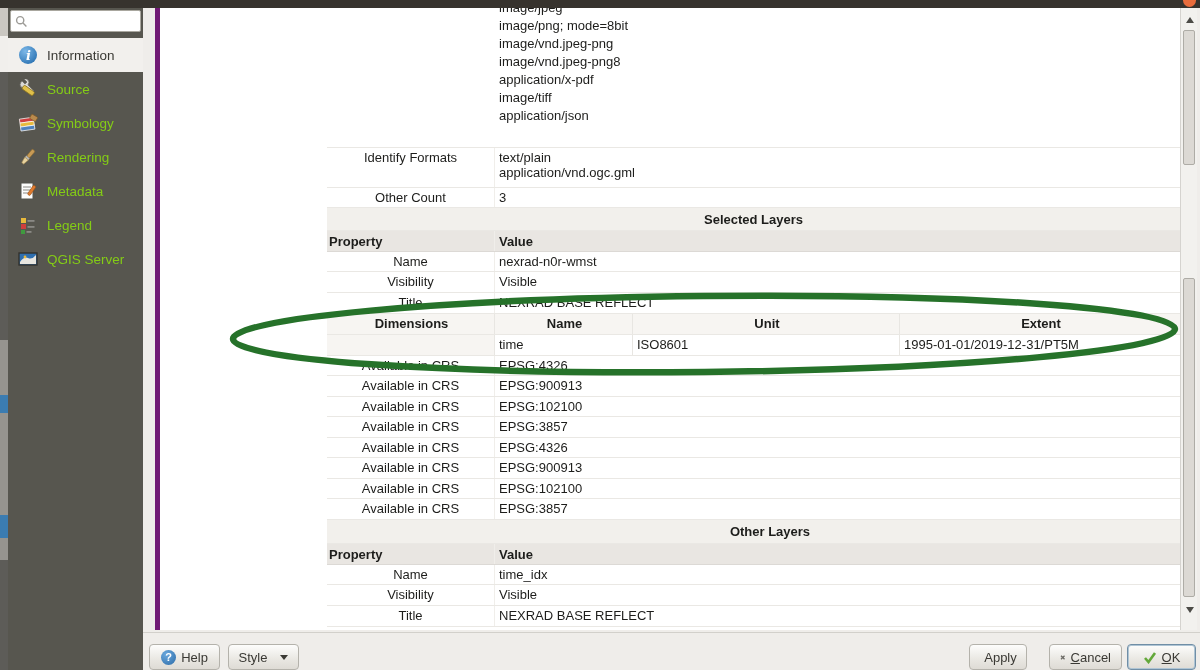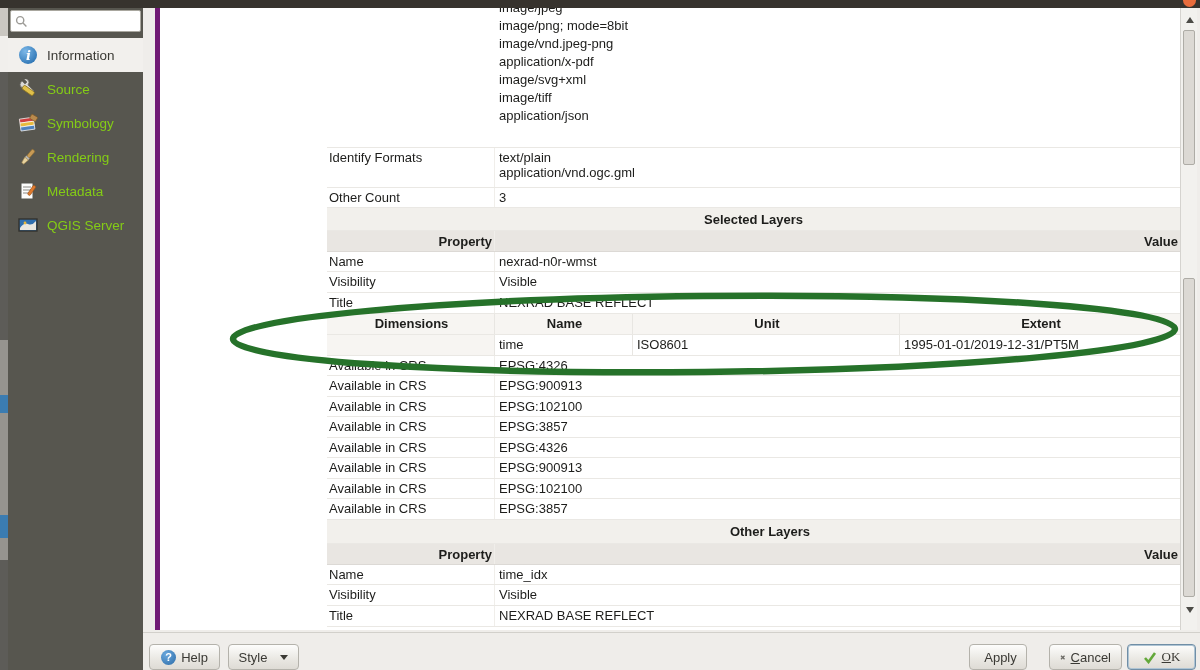--- a/index.html
+++ b/index.html
@@ -25,25 +25,25 @@
   .side-item.selected { background:#f2f0ed; color:#3a3934; }
   .side-item .lbl { font-size:13.5px; }
   .sicon { width:22px; height:22px; flex:0 0 22px; display:flex; align-items:center; justify-content:center; }
 
   
   .browser { position:absolute; left:155px; top:8px; width:1026px; height:622px; background:#ffffff;
              border-left:5px solid #701a75; overflow:hidden; }
   .tbl { position:absolute; left:167px; top:0; width:853px; height:622px; }
   .row { position:absolute; left:0; width:853px; border-bottom:1px solid #eae8e4; }
   .grid2 { display:grid; grid-template-columns:168px 1fr; }
-  .grid2 > .pcell { padding:2px 2px 0 2px; border-right:1px solid #f0eeea; }
+  .grid2 > .pcell { padding:2px 2px 0 2px; border-right:1px solid #f0eeea;text-align:center; }
   .grid2 > .vcell { padding:2px 2px 0 4px; }
   .sect-title { background:#f2f0ec; font-weight:bold; text-align:center; padding-top:4px; }
   .hdr { background:#e9e6e2; font-weight:bold; }
-  .hdr .pcell, .hdr .vcell { text-align:right; padding-top:3px; }
+  .hdr .pcell, .hdr .vcell { text-align:left; padding-top:3px; }
   .fmt-line { height:18px; line-height:18px; padding-left:172px; }
   .dimgrid { display:grid; grid-template-columns:168px 138px 267px 280px; }
   .dimgrid > div { padding:2px 2px 0 4px; border-right:1px solid #e8e6e2; }
   .dimgrid > div:last-child { border-right:none; }
   .dimhead { font-weight:bold; text-align:center; background:#f7f5f2; }
   .dimlabel { font-weight:bold; text-align:center; background:#f7f5f2; }
 
   
   .scrollbar { position:absolute; left:1180px; top:8px; width:17px; height:622px; background:#f2f1ee; border-left:1px solid #d5d3cf; }
   .sb-btn { position:absolute; left:1px; width:15px; height:16px; display:flex; align-items:center; justify-content:center; }
@@ -154,20 +154,33 @@
             <rect x="3" y="2" width="12" height="16" fill="#fdfdfc" stroke="#55544f" stroke-width="1"></rect>
             <line x1="5" y1="6" x2="13" y2="6" stroke="#8a8985" stroke-width="1"></line>
             <line x1="5" y1="9" x2="13" y2="9" stroke="#8a8985" stroke-width="1"></line>
             <line x1="5" y1="12" x2="11" y2="12" stroke="#8a8985" stroke-width="1"></line>
             <rect x="12.5" y="4" width="3" height="11" rx="1" transform="rotate(35 14 9)" fill="#e07b2f" stroke="#9c5318" stroke-width="0.6"></rect>
           </svg>
         </span>
         <span class="lbl">Metadata</span>
       </div>
 
+      <div class="side-item">
+        <span class="sicon">
+          <svg width="20" height="20" viewBox="0 0 20 20">
+            <rect x="3" y="3" width="5" height="5" fill="#e8b93c"></rect>
+            <rect x="9.5" y="5" width="7" height="1.8" fill="#8a8985"></rect>
+            <rect x="3" y="9" width="5" height="5" fill="#cf3e3e"></rect>
+            <rect x="9.5" y="11" width="7" height="1.8" fill="#8a8985"></rect>
+            <rect x="3" y="15" width="4" height="4" fill="#3f9a3f"></rect>
+            <rect x="8.5" y="16" width="5" height="1.8" fill="#8a8985"></rect>
+          </svg>
+        </span>
+        <span class="lbl">Legend</span>
+      </div>
 
       <div class="side-item">
         <span class="sicon">
           <svg width="20" height="20" viewBox="0 0 20 20">
             <rect x="1" y="4" width="18" height="12" fill="#2f6fb0" stroke="#33322e" stroke-width="1.4"></rect>
             <path d="M2 13 q4-6 8-4 t8-3 v9 h-16 z" fill="#e8e6e0"></path>
             <circle cx="7" cy="8" r="1.4" fill="#e8b93c"></circle>
           </svg>
         </span>
         <span class="lbl">QGIS Server</span>
@@ -176,22 +189,22 @@
     </div>
   </div>
 
   <div class="browser">
     <div class="tbl">
 
       <div class="row" style="top:-9px;height:149px;">
         <div class="fmt-line">image/jpeg</div>
         <div class="fmt-line">image/png; mode=8bit</div>
         <div class="fmt-line">image/vnd.jpeg-png</div>
+        <div class="fmt-line">image/vnd.jpeg-png8</div>
         <div class="fmt-line">application/x-pdf</div>
-        <div class="fmt-line">image/svg+xml</div>
         <div class="fmt-line">image/tiff</div>
         <div class="fmt-line">application/json</div>
       </div>
 
       <div class="row grid2" style="top:140px;height:40px;">
         <div class="pcell">Identify Formats</div>
         <div class="vcell">
           <div>text/plain</div>
           <div>application/vnd.ogc.gml</div>
         </div>
@@ -316,21 +329,21 @@
           <polyline points="2,7 5.5,11 12,2" fill="none" stroke="#63a83a" stroke-width="2.6"></polyline>
         </svg>
       <span class="blabel">Apply</span>
     </div>
     <div class="btn" style="left:906px;width:73px;">
       <svg width="11" height="11" viewBox="0 0 11 11">
           <path d="M2 2 L9 9 M9 2 L2 9" stroke="#6c6b66" stroke-width="2.6"></path>
         </svg>
       <span class="blabel u-first">Cancel</span>
     </div>
-    <div class="btn btn-ok" style="left:984px;width:69px;font-family:Liberation Serif, serif;">
+    <div class="btn btn-ok" style="left:984px;width:69px;">
       <svg width="14" height="13" viewBox="0 0 14 13">
           <polyline points="2,7 5.5,11 12,2" fill="none" stroke="#63a83a" stroke-width="2.6"></polyline>
         </svg>
       <span class="blabel u-first">OK</span>
     </div>
   </div>
 
   <svg class="annot" viewBox="0 0 1200 670">
     <ellipse cx="704" cy="334" rx="471" ry="38" fill="none" stroke="#26722a" stroke-width="6.5" transform="rotate(-0.6 704 334)"></ellipse>
   </svg>

